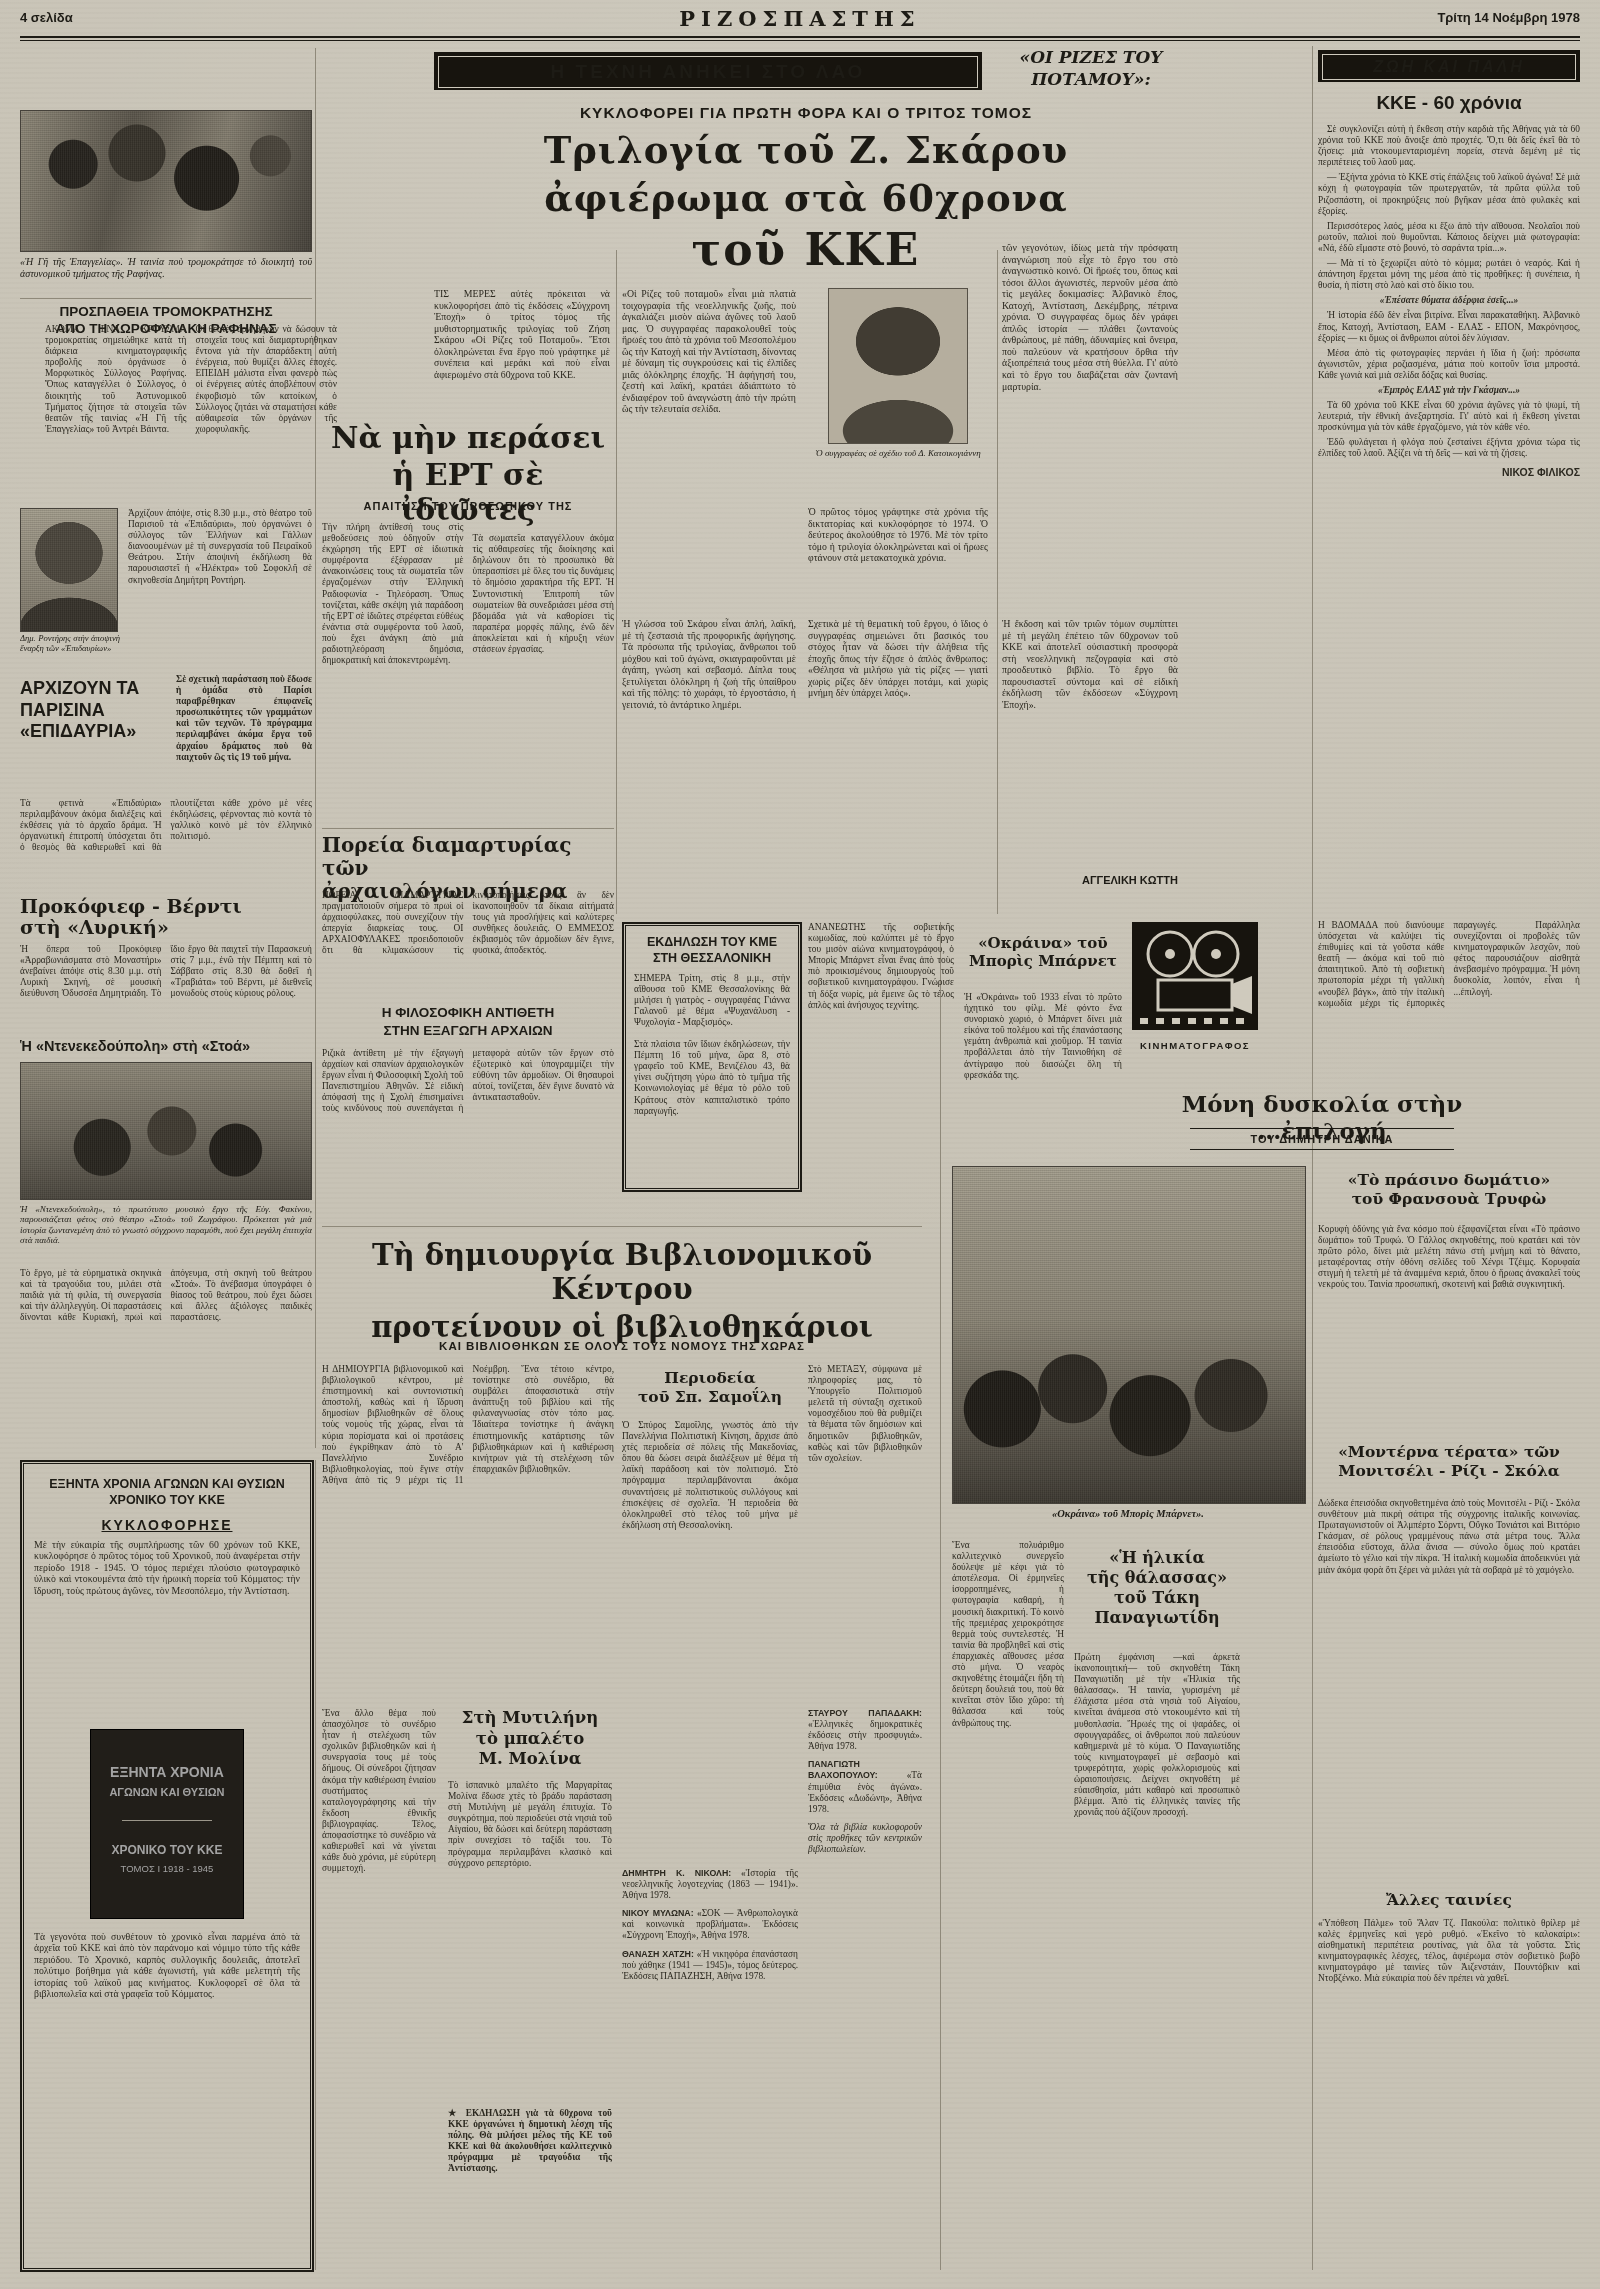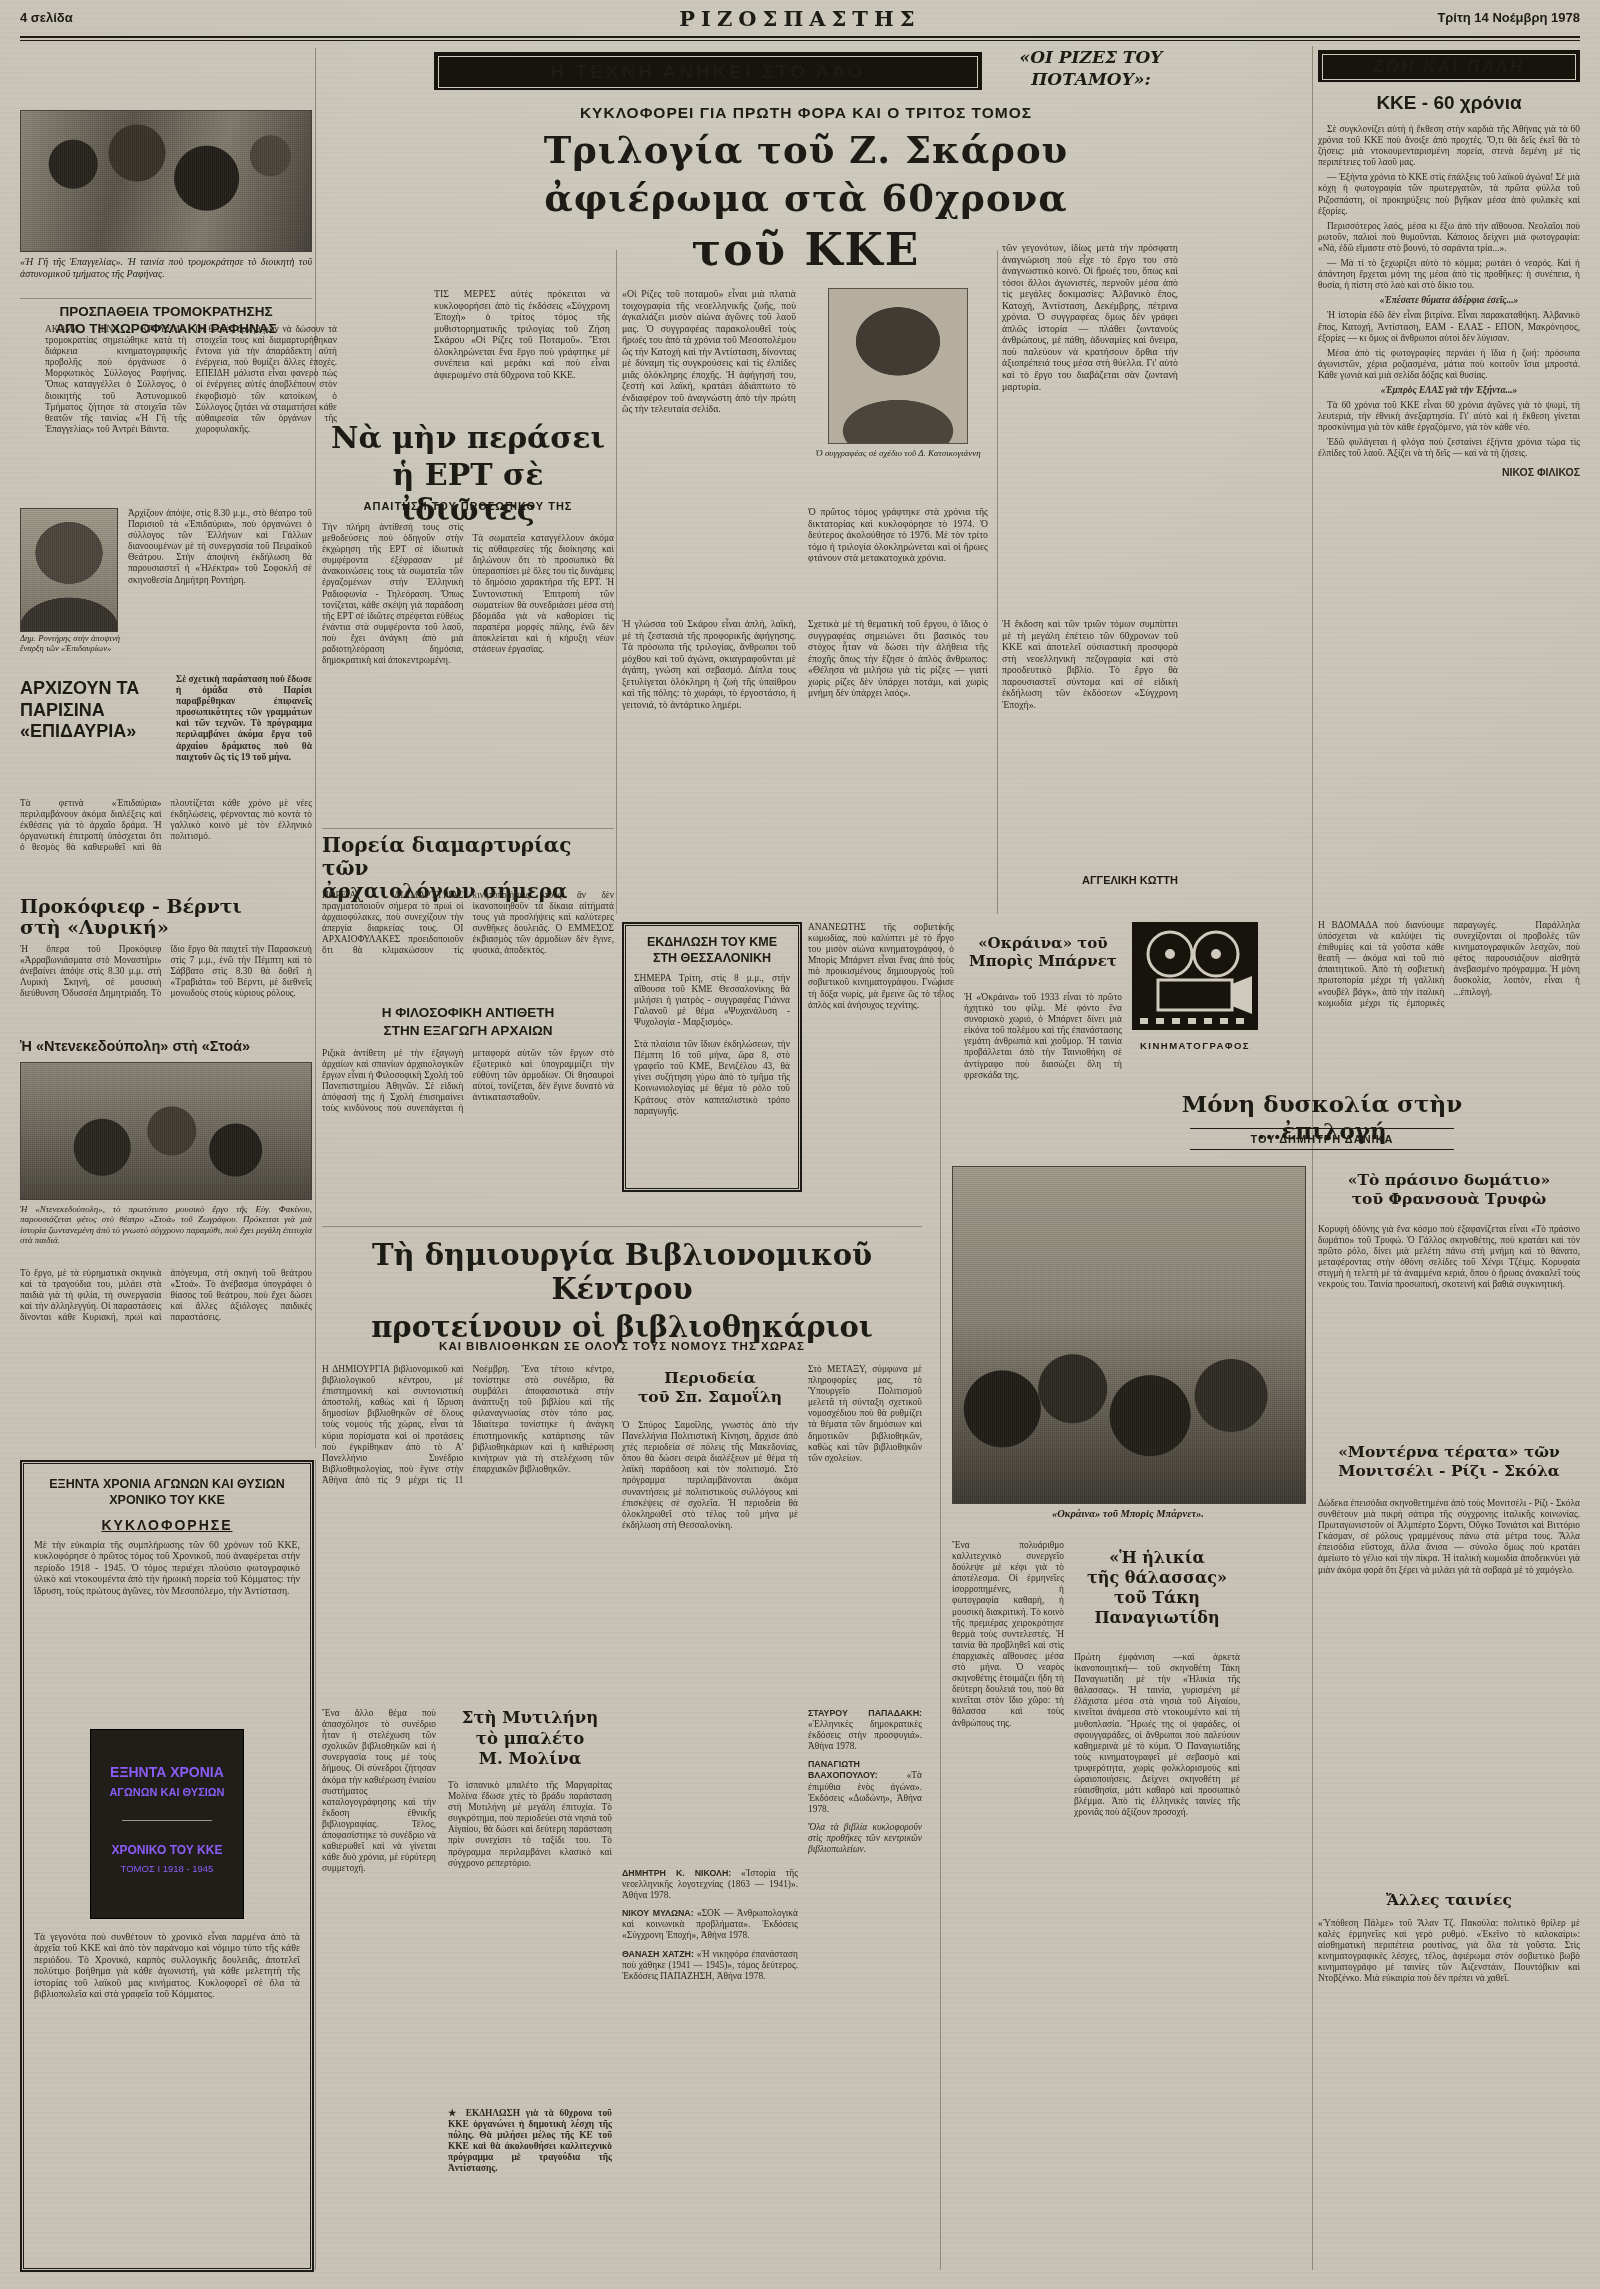--- a/index.html
+++ b/index.html
@@ -56,21 +56,21 @@
      radial-gradient(circle at 56% 74%,#211e18 0 40px,transparent 41px),
      radial-gradient(circle at 79% 68%,#2f2b24 0 36px,transparent 37px),
      linear-gradient(180deg,#a39d8d 0%,#8a8475 45%,#3c3831 100%);}
   .sketch-img{background:
      radial-gradient(ellipse 55% 40% at 50% 34%,#413c33 0 55%,transparent 56%),
      radial-gradient(ellipse 72% 36% at 50% 92%,#4b463c 0 55%,transparent 56%),
      #b5ae9e;border:1px solid #555046;}
   .blackbox{background:#17140e;color:#ebe6d8;}
   .blackbox .inner{border:1px solid #cfcabd;display:flex;align-items:center;justify-content:center;height:calc(100% - 8px);margin:4px;}
   .boxed{border:2px solid var(--ink);box-shadow:inset 0 0 0 1px var(--paper), inset 0 0 0 2px var(--ink);}
-  .cover{background:#211e19;color:#8b5cf6;border:1px solid #000;}
+  .cover{background:#211e19;color:#a3a3a3;border:1px solid #000;}
   .zp{margin:0 0 4px 0;text-indent:9px;}
   .song{text-align:center;font-weight:bold;font-style:italic;margin:4px 0;}
   .viv-item{margin-bottom:7px;}
   .viv-item b{font-family:"Liberation Sans",sans-serif;font-size:8.8px;}
 </style>
 </head>
 <body>
 
 <div id="page">
 
@@ -252,21 +252,21 @@
   </div>
   <div class="abs hsans center" style="left:1318px;top:92px;width:262px;font-size:19px;">ΚΚΕ - 60 χρόνια</div>
   <div class="abs body" style="left:1318px;top:124px;width:262px;height:788px;">
     <p class="zp">Σὲ συγκλονίζει αὐτὴ ἡ ἔκθεση στὴν καρδιὰ τῆς Ἀθήνας γιὰ τὰ 60 χρόνια τοῦ ΚΚΕ ποὺ ἄνοιξε ἀπὸ προχτές. Ὅ,τι θὰ δεῖς ἐκεῖ θὰ τὸ ζήσεις: μιὰ ντοκουμενταρισμένη πορεία, στενὰ δεμένη μὲ τὶς περιπέτειες τοῦ λαοῦ μας.</p>
     <p class="zp">— Ἐξήντα χρόνια τὸ ΚΚΕ στὶς ἐπάλξεις τοῦ λαϊκοῦ ἀγώνα! Σὲ μιὰ κόχη ἡ φωτογραφία τῶν πρωτεργατῶν, τὰ πρῶτα φύλλα τοῦ Ριζοσπάστη, οἱ προκηρύξεις ποὺ βγῆκαν μέσα ἀπὸ φυλακὲς καὶ ἐξορίες.</p>
     <p class="zp">Περισσότερος λαός, μέσα κι ἔξω ἀπὸ τὴν αἴθουσα. Νεολαῖοι ποὺ ρωτοῦν, παλιοὶ ποὺ θυμοῦνται. Κάποιος δείχνει μιὰ φωτογραφία: «Νά, ἐδῶ εἴμαστε στὸ βουνό, τὸ σαράντα τρία...».</p>
     <p class="zp">— Μὰ τί τὸ ξεχωρίζει αὐτὸ τὸ κόμμα; ρωτάει ὁ νεαρός. Καὶ ἡ ἀπάντηση ἔρχεται μόνη της μέσα ἀπὸ τὶς προθῆκες: ἡ συνέπεια, ἡ θυσία, ἡ πίστη στὸ λαὸ καὶ στὸ δίκιο του.</p>
     <div class="song">«Ἐπέσατε θύματα ἀδέρφια ἐσεῖς...»</div>
     <p class="zp">Ἡ ἱστορία ἐδῶ δὲν εἶναι βιτρίνα. Εἶναι παρακαταθήκη. Ἀλβανικὸ ἔπος, Κατοχή, Ἀντίσταση, ΕΑΜ - ΕΛΑΣ - ΕΠΟΝ, Μακρόνησος, ἐξορίες — κι ὅμως οἱ ἄνθρωποι αὐτοὶ δὲν λύγισαν.</p>
     <p class="zp">Μέσα ἀπὸ τὶς φωτογραφίες περνάει ἡ ἴδια ἡ ζωή: πρόσωπα ἀγωνιστῶν, χέρια ροζιασμένα, μάτια ποὺ κοιτοῦν ἴσια μπροστά. Κάθε γωνιὰ καὶ μιὰ σελίδα δόξας καὶ θυσίας.</p>
-    <div class="song">«Ἐμπρὸς ΕΛΑΣ γιὰ τὴν Ἐξήντα...»</div>
+    <div class="song">«Ἐμπρὸς ΕΛΑΣ γιὰ τὴν Γκάσμαν...»</div>
     <p class="zp">Τὰ 60 χρόνια τοῦ ΚΚΕ εἶναι 60 χρόνια ἀγῶνες γιὰ τὸ ψωμί, τὴ λευτεριά, τὴν ἐθνικὴ ἀνεξαρτησία. Γι' αὐτὸ καὶ ἡ ἔκθεση γίνεται προσκύνημα γιὰ τὸν κάθε ἐργαζόμενο, γιὰ τὸν κάθε νέο.</p>
     <p class="zp">Ἐδῶ φυλάγεται ἡ φλόγα ποὺ ζεσταίνει ἐξήντα χρόνια τώρα τὶς ἐλπίδες τοῦ λαοῦ. Ἀξίζει νὰ τὴ δεῖς — καὶ νὰ τὴ ζήσεις.</p>
     <div style="text-align:right;font:bold 10.5px 'Liberation Sans',sans-serif;margin-top:6px;">ΝΙΚΟΣ ΦΙΛΙΚΟΣ</div>
   </div>
 
   <div class="abs hserif center" style="left:1318px;top:1170px;width:262px;font-size:15.5px;line-height:1.25;">
     <div>«Τὸ πράσινο δωμάτιο»</div>
     <div>τοῦ Φρανσουὰ Τρυφὼ</div>
   </div>
   <div class="abs body" style="left:1318px;top:1224px;width:262px;height:210px;">Κορυφὴ ὀδύνης γιὰ ἕνα κόσμο ποὺ ἐξαφανίζεται εἶναι «Τὸ πράσινο δωμάτιο» τοῦ Τρυφώ. Ὁ Γάλλος σκηνοθέτης, ποὺ κρατάει καὶ τὸν πρῶτο ρόλο, δίνει μιὰ μελέτη πάνω στὴ μνήμη καὶ τὸ θάνατο, μεταφέροντας στὴν ὀθόνη σελίδες τοῦ Χένρι Τζέιμς. Κορυφαία στιγμὴ ἡ τελετὴ μὲ τὰ ἀναμμένα κεριά, ὅπου ὁ ἥρωας ἀνακαλεῖ τοὺς νεκρούς του. Ταινία προσωπική, σκοτεινὴ καὶ βαθιὰ συγκινητική.</div>

